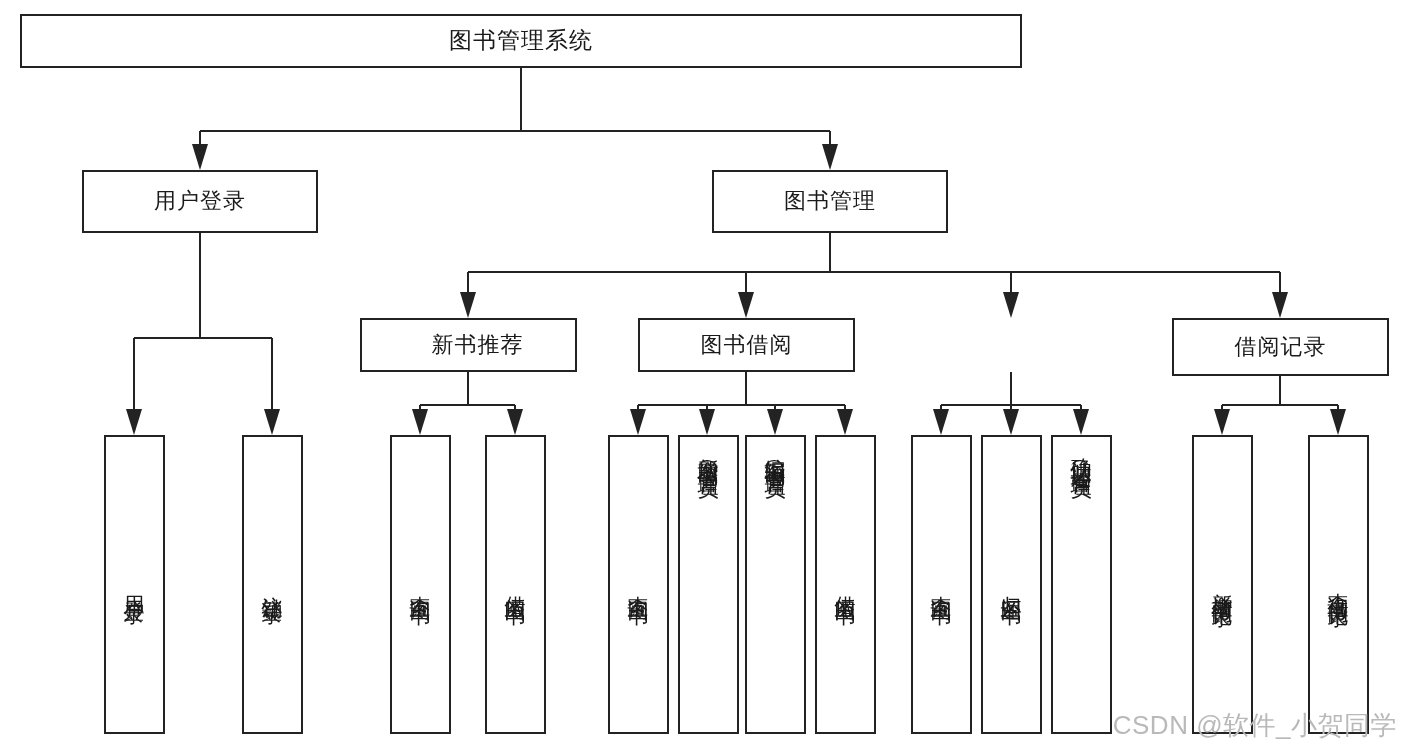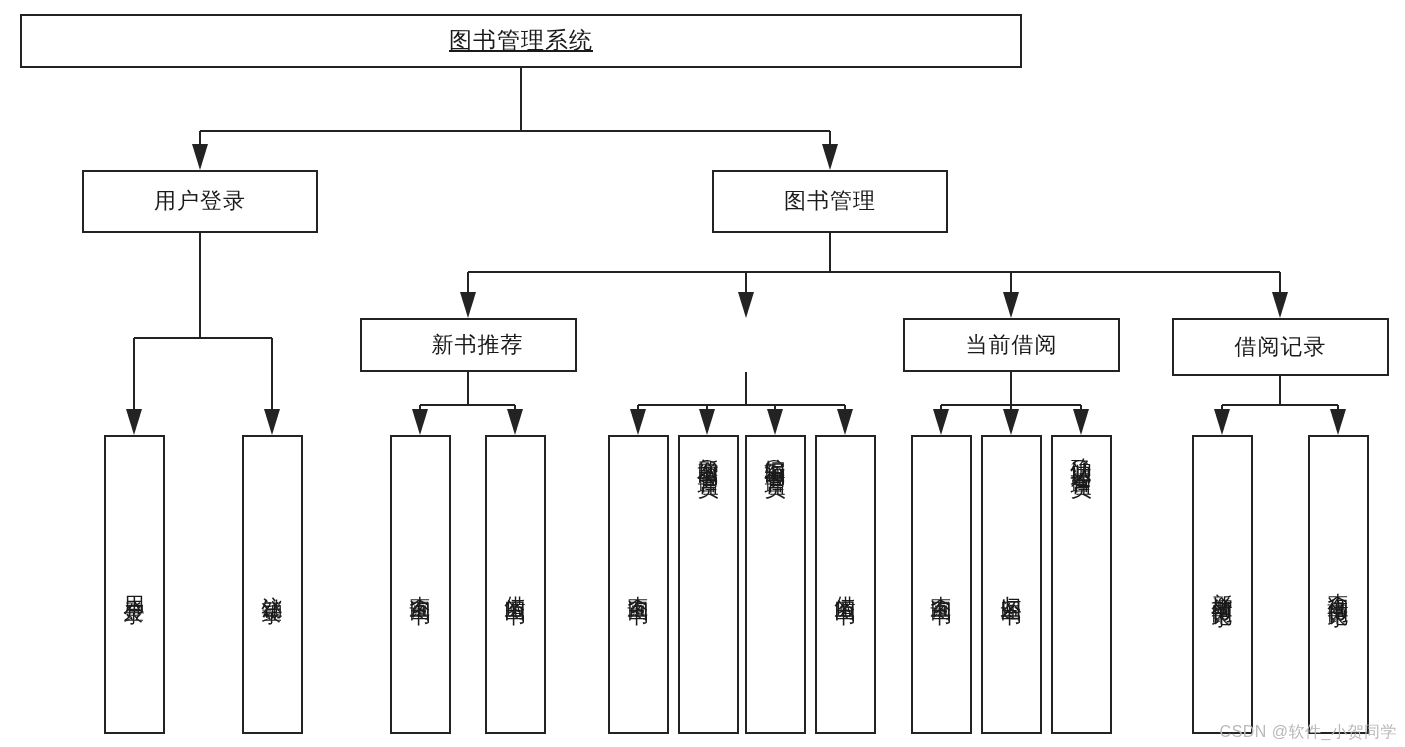--- a/index.html
+++ b/index.html
@@ -48,21 +48,20 @@
     justify-content: center;
     color: #1a1a1a;
   }
   .node.horiz {
     font-size: 22px;
     letter-spacing: 1px;
     line-height: 1.2;
   }
   .node.root {
     font-size: 23px;
-    text-decoration: underline;
   }
   .node.leaf {
     font-size: 21px;
     align-items: flex-start;
     justify-content: center;
     padding-top: 0;
   }
   .vtext {
     writing-mode: vertical-rl;
     text-orientation: upright;
@@ -80,21 +79,21 @@
   }
   .leaf-inner.top {
     align-items: flex-start;
     padding-top: 4px;
   }
   
   #watermark {
     position: absolute;
     right: 8px;
     bottom: 4px;
-    font-size: 16px;
+    font-size: 26px;
     color: #b9b9b9;
     white-space: nowrap;
     letter-spacing: 0.5px;
     user-select: none;
   }
 </style>
 </head>
 <body>
 
 <div id="canvas">
@@ -170,22 +169,22 @@
   <div class="node horiz" style="left:82px; top:170px; width:236px; height:63px;">
     <span>用户登录</span>
   </div>
   <div class="node horiz" style="left:712px; top:170px; width:236px; height:63px;">
     <span>图书管理</span>
   </div>
 
   <div class="node horiz" style="left:360px; top:318px; width:217px; height:54px;padding-left:18px;">
     <span>新书推荐</span>
   </div>
-  <div class="node horiz" style="left:903px; top:318px; width:217px; height:54px;">
-    <span>当前借阅</span>
+  <div class="node horiz" style="left:638px; top:318px; width:217px; height:54px;">
+    <span>图书借阅</span>
   </div>
   <div class="node horiz" style="left:1172px; top:318px; width:217px; height:58px;">
     <span>借阅记录</span>
   </div>
 
   <div class="node leaf" style="left:104px; top:435px; width:61px; height:299px;">
     <span class="leaf-inner">
         <span class="vtext">用户登录</span>
       </span>
   </div>

